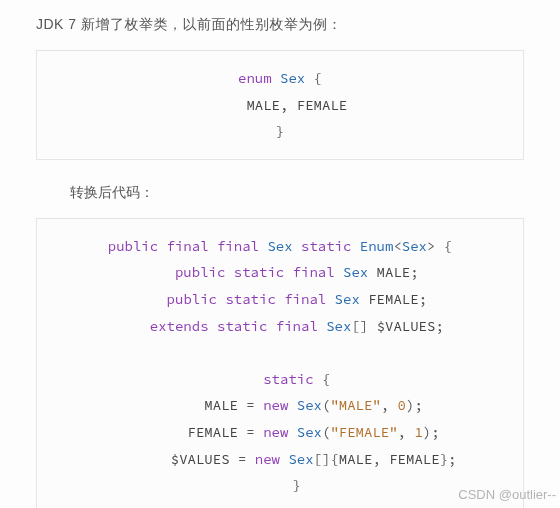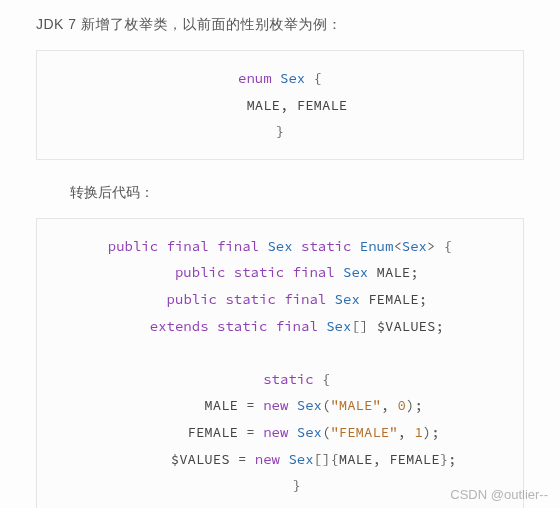--- a/index.html
+++ b/index.html
@@ -37,21 +37,21 @@
   .code-block.tall { margin-bottom: 0; }
   .kw  { color: #8e3fb3; }   
   .cls { color: #2a6db0; }   
   .id  { color: #444; }
   .punct { color: #555; }
   .str { color: #b36f2a; }   
   .num { color: #b36f2a; }
   .gap { margin-top: 8px; margin-left: 34px; }
   .watermark {
     position: absolute;
-    right: 12px;
+    right: 4px;
     bottom: 6px;
     font-size: 13px;
     color: rgba(120,120,120,0.55);
     font-family: Arial, sans-serif;
   }
 </style>
 </head>
 <body>
 
 <div class="content">

